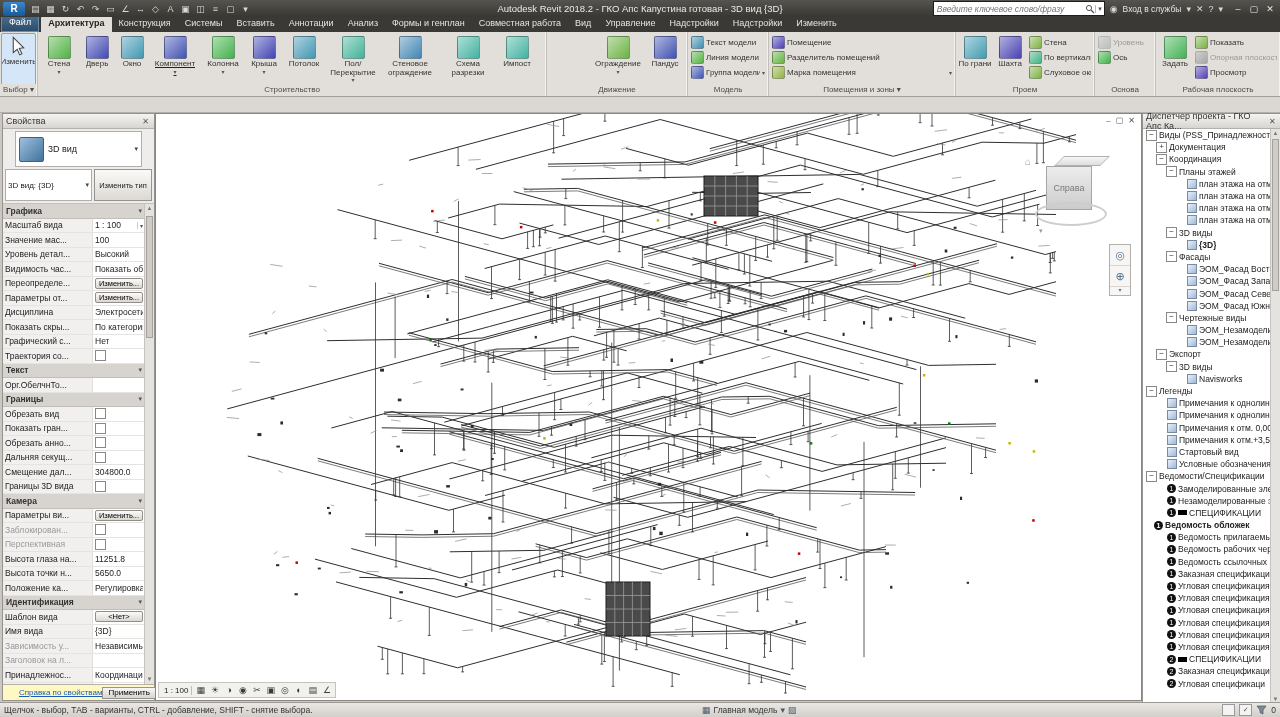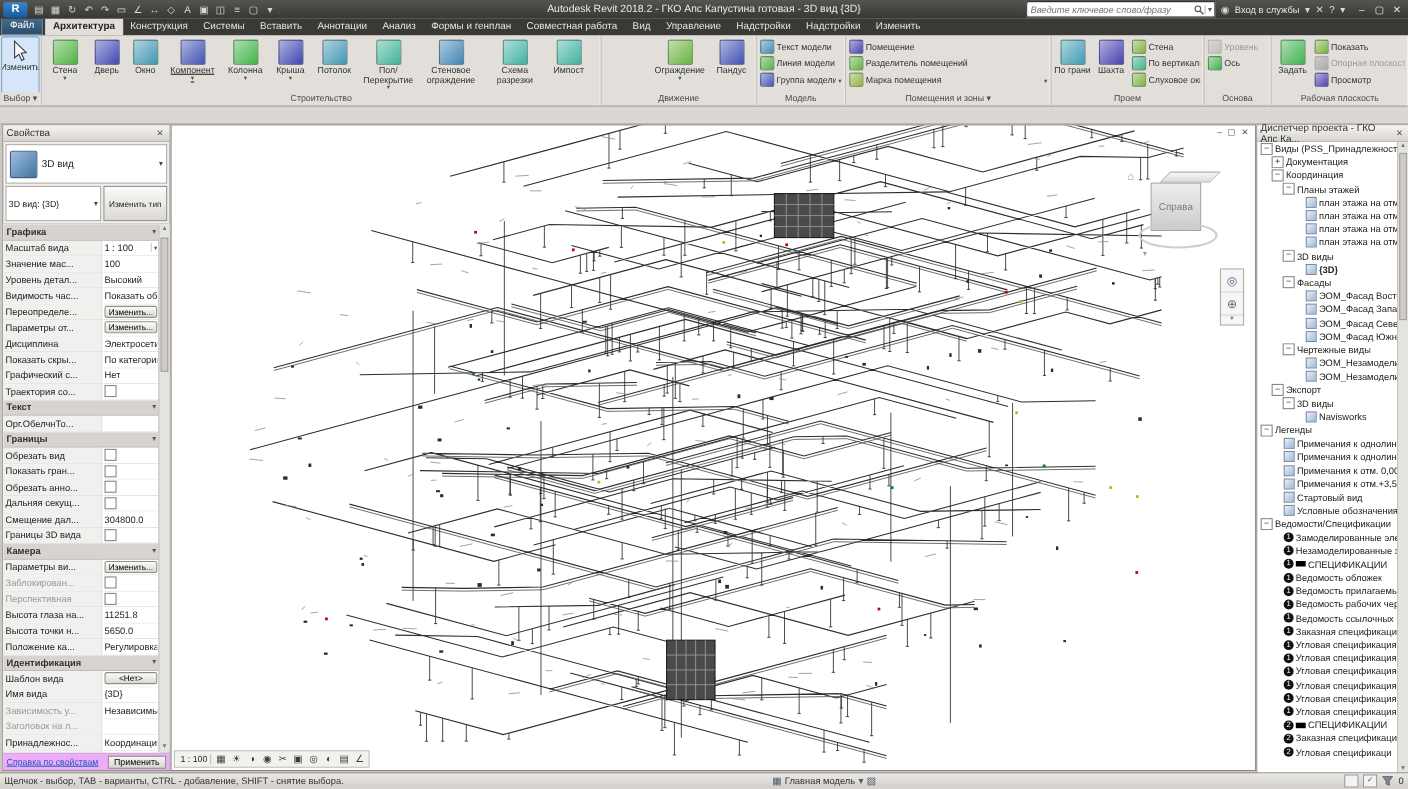--- a/index.html
+++ b/index.html
@@ -37,21 +37,21 @@
 .slbl{font-size:8px;color:#333;white-space:nowrap;overflow:hidden;flex:1}
 .sarrow{font-size:6px;color:#555}
 .dis{opacity:.42;filter:grayscale(.9)}
 .ico{border:1px solid rgba(50,50,50,.35);border-radius:2px;flex:none}
 .cursor-ico{border:none}
 #optionsbar{position:absolute;top:96px;left:0;right:0;height:16px;background:#dbd8d3;border-bottom:1px solid #b3b0ab}
 
 #props{position:absolute;left:2px;top:113px;width:151px;height:586px;background:#eeedeb;border:1px solid #96938e;display:flex;flex-direction:column}
 .palhead{height:14px;background:linear-gradient(#f5f4f2,#d8d5d1);border-bottom:1px solid #b4b1ad;display:flex;align-items:center;font-size:9px;padding:0 3px;color:#333;flex:none}
 .palhead .px{margin-left:auto;width:11px;text-align:center;color:#555;font-size:8px}
-.typesel{margin:2px 2px 1px;height:34px;background:#fff;border:1px solid #b1aeaa;display:flex;align-items:center;gap:4px;padding:0 3px;flex:none}
+.typesel{margin:2px 12px 1px;height:34px;background:#fff;border:1px solid #b1aeaa;display:flex;align-items:center;gap:4px;padding:0 3px;flex:none}
 .tsico{width:23px;height:23px;background:linear-gradient(135deg,#9fc0dd,#41729f);border:1px solid #3f5f7d;border-radius:2px;flex:none}
 .tslbl{font-size:9px;flex:1;overflow:hidden;white-space:nowrap}
 .tsdd{font-size:7px;color:#444}
 .instrow{display:flex;margin:1px 2px 2px;gap:2px;height:32px;flex:none}
 .instsel{flex:1;background:#fff;border:1px solid #b1aeaa;font-size:8px;display:flex;align-items:center;padding:0 2px;overflow:hidden;white-space:nowrap}
 .instsel .tsdd{margin-left:auto}
 .edittype{width:56px;border:1px solid #97948f;background:linear-gradient(#fbfaf8,#dcd9d4);font-size:7.5px;display:flex;align-items:center;justify-content:center;flex:none}
 #prowswrap{flex:1;position:relative;border-top:1px solid #c4c1bd;overflow:hidden;background:#fff}
 #prows{position:absolute;left:0;top:0;right:9px;bottom:0;overflow:hidden}
 .prow{display:flex;height:13.5px;border-bottom:1px solid #e6e4e1;font-size:8.5px;align-items:stretch}
@@ -60,21 +60,21 @@
 .pval{flex:1;display:flex;align-items:center;padding:1px 2px;overflow:hidden;white-space:nowrap;background:#fff;min-width:0}
 .pvtext{overflow:hidden}
 .psec{background:#d7d4d0;font-weight:bold;color:#333;border-bottom:1px solid #c1beba;align-items:center;padding-left:3px}
 .psec .secarr{margin-left:auto;margin-right:3px;font-size:7px;font-weight:normal;color:#555}
 .pbtn{font-size:7.5px;border:1px solid #918e89;background:linear-gradient(#fcfbfa,#dbd8d3);height:11px;line-height:9px;border-radius:2px;width:100%;font-family:"Liberation Sans",sans-serif;padding:0}
 .pchk{width:9px;height:9px;border:1px solid #888;background:#fff;font-size:8px;line-height:8px;text-align:center;color:#222}
 .pvdd{margin-left:auto;font-size:6px;color:#555;border-left:1px solid #ccc;padding-left:2px}
 .pscroll{position:absolute;right:0;top:0;bottom:0;width:9px;background:#e5e3e0;border-left:1px solid #c6c3bf}
 .pthumb{position:absolute;left:1px;right:1px;top:12px;height:120px;background:#cfccc7;border:1px solid #a5a29e}
 .sarrbox{position:absolute;left:0;right:0;height:9px;font-size:6px;text-align:center;color:#777;line-height:9px}
-.palfoot{height:15px;border-top:1px solid #b4b1ad;display:flex;align-items:center;padding:0 3px;background:#f0abfc;flex:none}
+.palfoot{height:15px;border-top:1px solid #b4b1ad;display:flex;align-items:center;padding:0 16px;background:#fef9c3;flex:none}
 .helplink{color:#1b5db8;text-decoration:underline;font-size:8px;white-space:nowrap}
 .applybtn{margin-left:auto;font-size:8px;border:1px solid #97948e;background:linear-gradient(#f8f7f5,#d8d5d0);padding:0 5px;height:12px;line-height:10px;font-family:"Liberation Sans",sans-serif}
 
 #viewport{position:absolute;left:155px;top:113px;width:985px;height:586px;background:#fff;border:1px solid #8a8782}
 #wire{position:absolute;left:0;top:0}
 #vwinctl{position:absolute;top:2px;right:6px;display:flex;gap:5px;font-size:8px;color:#555}
 #viewcube{position:absolute;top:42px;right:32px;width:72px}
 .vc-home{position:absolute;left:-12px;top:0;font-size:10px;color:#999}
 .vc-top{width:44px;height:8px;background:linear-gradient(#f6f6f6,#dedede);border:1px solid #b0b0b0;transform:skewX(-45deg);transform-origin:0 100%;margin-left:17px}
 .vc-face{width:44px;height:42px;margin-left:9px;background:linear-gradient(#ededed,#cccccc);border:1px solid #a6a6a6;color:#7a7a7a;font-size:9px;display:flex;align-items:center;justify-content:center}
@@ -869,21 +869,21 @@
           <span class="tsp"></span>
           <span class="tnum">1</span>
           <span class="tlbl">Незамоделированные э</span>
         </div>
         <div class="trow" style="padding-left: 13px;">
           <span class="tsp"></span>
           <span class="tnum">1</span>
           <span class="tblk"></span>
           <span class="tlbl">СПЕЦИФИКАЦИИ</span>
         </div>
-        <div class="trow" style="padding-left: 13px;">
+        <div class="trow" style=" font-weight: bold;">
           <span class="tsp"></span>
           <span class="tnum">1</span>
           <span class="tlbl">Ведомость обложек</span>
         </div>
         <div class="trow" style="padding-left: 13px;">
           <span class="tsp"></span>
           <span class="tnum">1</span>
           <span class="tlbl">Ведомость прилагаемы</span>
         </div>
         <div class="trow" style="padding-left: 13px;">

